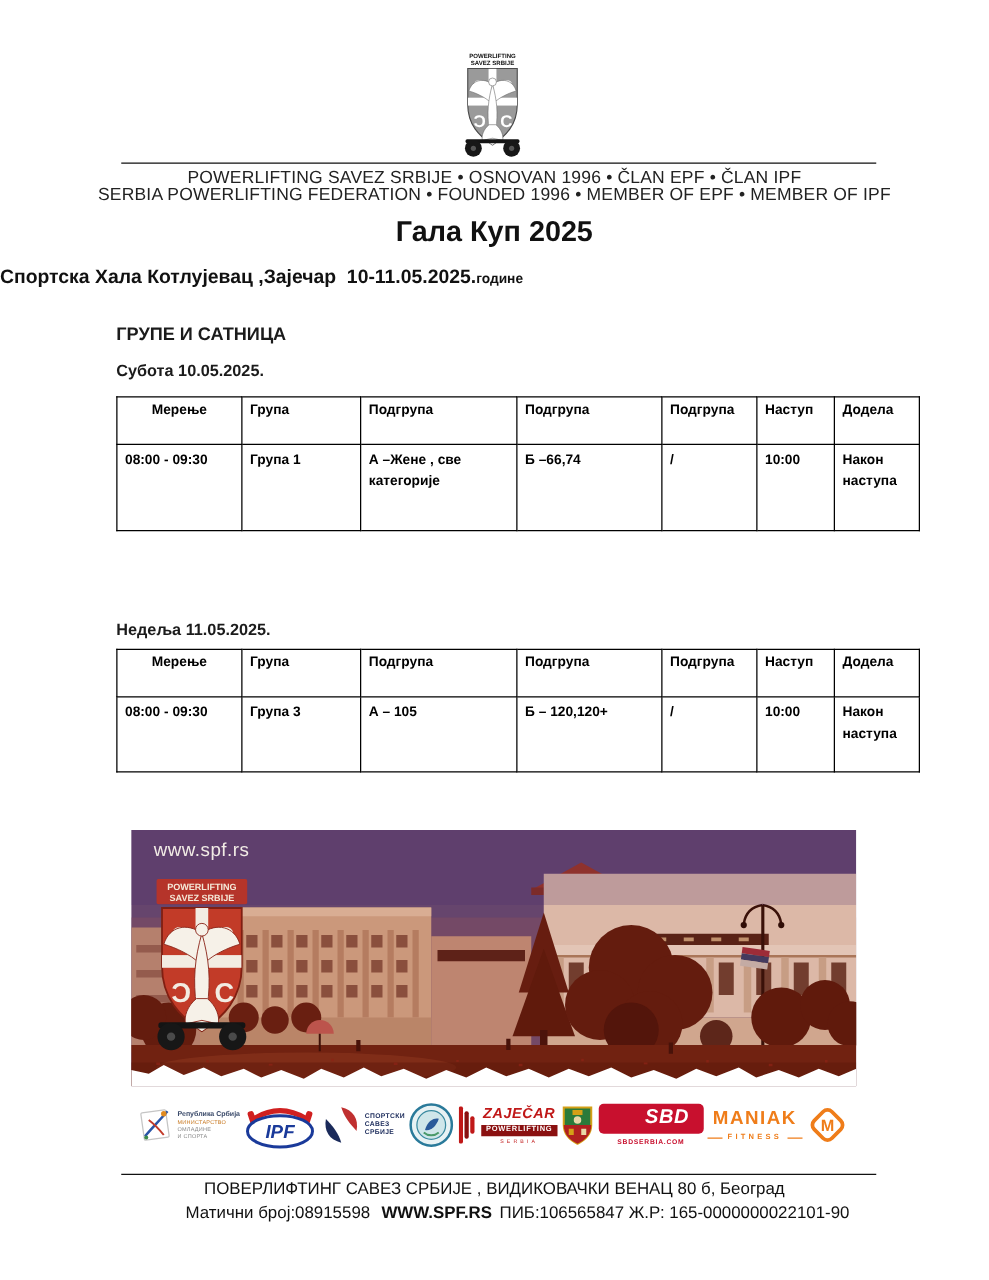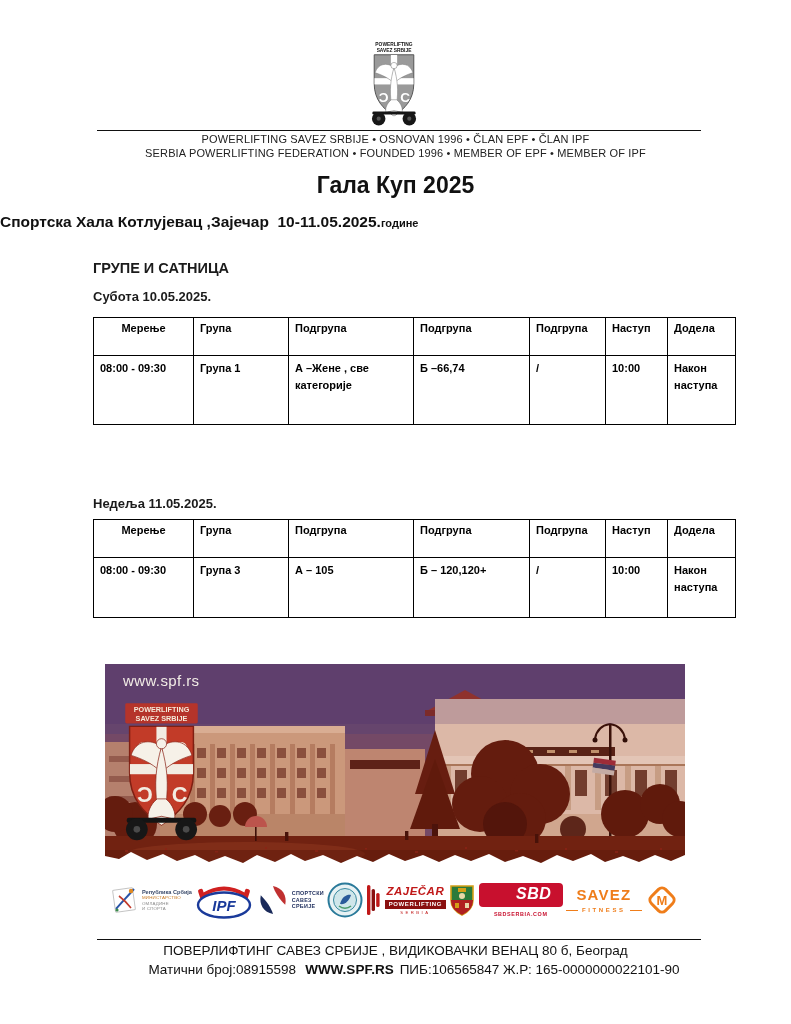--- a/index.html
+++ b/index.html
@@ -6,21 +6,21 @@
   .page{position:relative;width:791px;height:1024px;background:#fff;margin:0 auto;
         font-family:"Liberation Sans", sans-serif;color:#1b1b1b;overflow:hidden;}
 
   
   .org-logo{position:absolute;left:367px;top:40px;width:54px;height:88px;}
 
   
   .rule{position:absolute;left:97px;width:604px;height:0;border-top:1.6px solid #111;}
   .rule-top{top:130px;}
   .rule-bottom{top:939px;}
-  .masthead{position:absolute;left:60px;width:671px;text-align:center;font-size:11px;
+  .masthead{position:absolute;left:60px;width:671px;text-align:center;font-size:14px;
             letter-spacing:.15px;color:#222;}
   .m1{top:133px;}
   .m2{top:147px;}
 
   .title{position:absolute;left:0;top:172px;width:791px;text-align:center;
          font-size:23px;font-weight:bold;color:#111;}
   .subtitle{position:absolute;left:0;top:213px;width:791px;
             font-size:15.5px;font-weight:bold;white-space:pre-wrap;color:#111;}
   .subtitle .suffix{font-size:11px;}
 
@@ -462,21 +462,21 @@
       </div>
 
       <div class="sp sp-col">
         <div class="sbd-box">
           <span class="sbd-name">SBD</span>
         </div>
         <span class="sbd-site">SBDSERBIA.COM</span>
       </div>
 
       <div class="sp sp-col">
-        <span class="mk-name">SAVEZ</span>
+        <span class="mk-name">MANIAK</span>
         <span class="mk-sub">
             <i></i>
             <span>FITNESS</span>
             <i></i>
           </span>
       </div>
 
       <div class="sp">
         <svg width="34" height="34" viewBox="0 0 34 34">
           <rect x="7" y="7" width="20" height="20" rx="5" transform="rotate(45 17 17)" fill="none" stroke="#ef7d1a" stroke-width="3"></rect>

